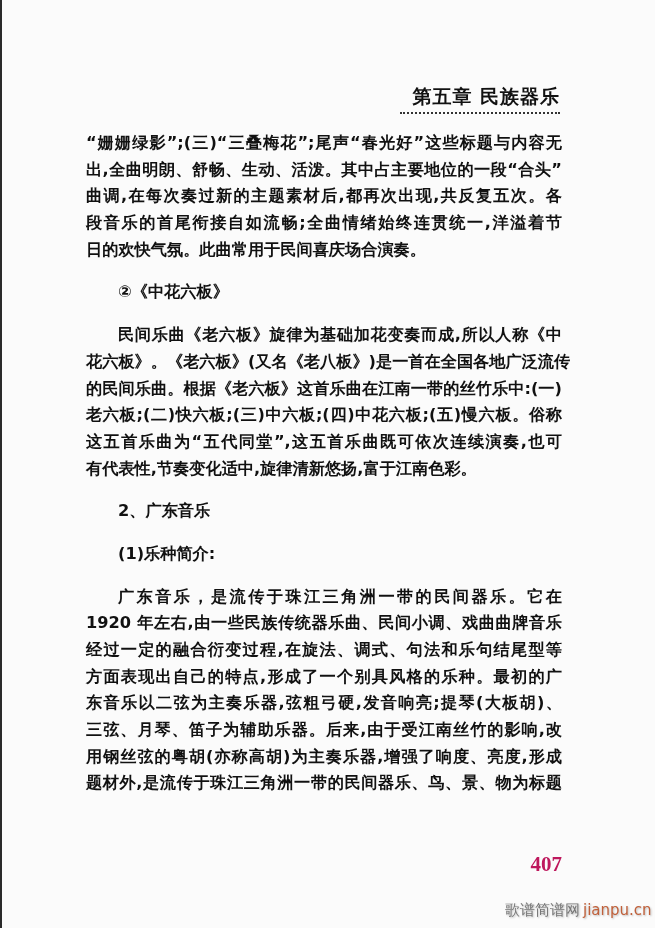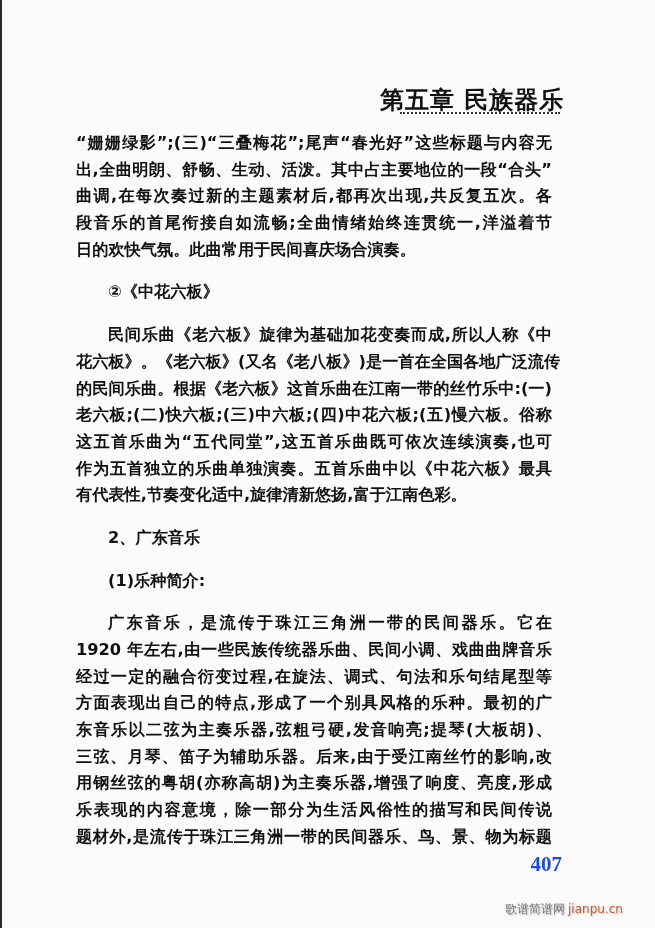--- a/index.html
+++ b/index.html
@@ -25,37 +25,38 @@
       position: absolute;
       left: 0; top: 0;
       width: 2px; height: 928px;
       background: #2a2a2a;
     }
     .running-head {
       position: absolute;
       left: 380px;
       top: 84px;
       width: 180px;
-      font-size: 24px;
+      text-align: right;
+      font-size: 19px;
       font-weight: bold;
       letter-spacing: 1px;
       color: #111;
       white-space: nowrap;
     }
     .head-rule {
       position: absolute;
       left: 400px;
       top: 112px;
       width: 160px;
       height: 0;
       border-top: 2px dotted #333;
     }
     .body-text {
       position: absolute;
-      left: 76px;
+      left: 86px;
       top: 130px;
       width: 476px;
     }
     .line {
       height: 26.7px;
       line-height: 26.7px;
       font-size: 16.2px;
       white-space: nowrap;
       text-align: justify;
       text-align-last: justify;
@@ -71,27 +72,27 @@
     }
     .page-number {
       position: absolute;
       left: 510px;
       top: 852px;
       width: 52px;
       text-align: right;
       font-family: "Liberation Serif", "DejaVu Serif", serif;
       font-size: 21px;
       font-weight: bold;
-      color: #1d4ed8;
+      color: #be185d;
     }
     .watermark {
       position: absolute;
       left: 505px;
       top: 901px;
-      font-size: 12px;
+      font-size: 15px;
       color: #777;
       white-space: nowrap;
       text-shadow: 1px 1px 2px #bbb;
     }
     .watermark .domain {
       color: #c0603a;
       font-family: "DejaVu Sans", sans-serif;
       margin-left: 3px;
     }
   </style>
@@ -109,32 +110,30 @@
       <div class="line">出,全曲明朗、舒畅、生动、活泼。其中占主要地位的一段“合头”</div>
       <div class="line">曲调,在每次奏过新的主题素材后,都再次出现,共反复五次。各</div>
       <div class="line">段音乐的首尾衔接自如流畅;全曲情绪始终连贯统一,洋溢着节</div>
       <div class="line last">日的欢快气氛。此曲常用于民间喜庆场合演奏。</div>
       <div class="line indent last">②《中花六板》</div>
       <div class="line indent">民间乐曲《老六板》旋律为基础加花变奏而成,所以人称《中</div>
       <div class="line">花六板》。《老六板》(又名《老八板》)是一首在全国各地广泛流传</div>
       <div class="line">的民间乐曲。根据《老六板》这首乐曲在江南一带的丝竹乐中:(一)</div>
       <div class="line">老六板;(二)快六板;(三)中六板;(四)中花六板;(五)慢六板。俗称</div>
       <div class="line">这五首乐曲为“五代同堂”,这五首乐曲既可依次连续演奏,也可</div>
-      <div class="line">作为五首独立的乐曲单独演奏。五首乐曲中以《中花六板》最具</div>
       <div class="line last">有代表性,节奏变化适中,旋律清新悠扬,富于江南色彩。</div>
       <div class="line indent last">2、广东音乐</div>
       <div class="line indent last">(1)乐种简介:</div>
       <div class="line indent">广东音乐，是流传于珠江三角洲一带的民间器乐。它在</div>
       <div class="line">1920 年左右,由一些民族传统器乐曲、民间小调、戏曲曲牌音乐</div>
       <div class="line">经过一定的融合衍变过程,在旋法、调式、句法和乐句结尾型等</div>
       <div class="line">方面表现出自己的特点,形成了一个别具风格的乐种。最初的广</div>
       <div class="line">东音乐以二弦为主奏乐器,弦粗弓硬,发音响亮;提琴(大板胡)、</div>
       <div class="line">三弦、月琴、笛子为辅助乐器。后来,由于受江南丝竹的影响,改</div>
       <div class="line">用钢丝弦的粤胡(亦称高胡)为主奏乐器,增强了响度、亮度,形成</div>
-      <div class="line">乐表现的内容意境，除一部分为生活风俗性的描写和民间传说</div>
       <div class="line">题材外,是流传于珠江三角洲一带的民间器乐、鸟、景、物为标题</div>
     </div>
 
   <div class="page-number">407</div>
 
   <div class="watermark">
     <span>歌谱简谱网</span><span class="domain">jianpu.cn</span>
   </div>
 </div>
 

